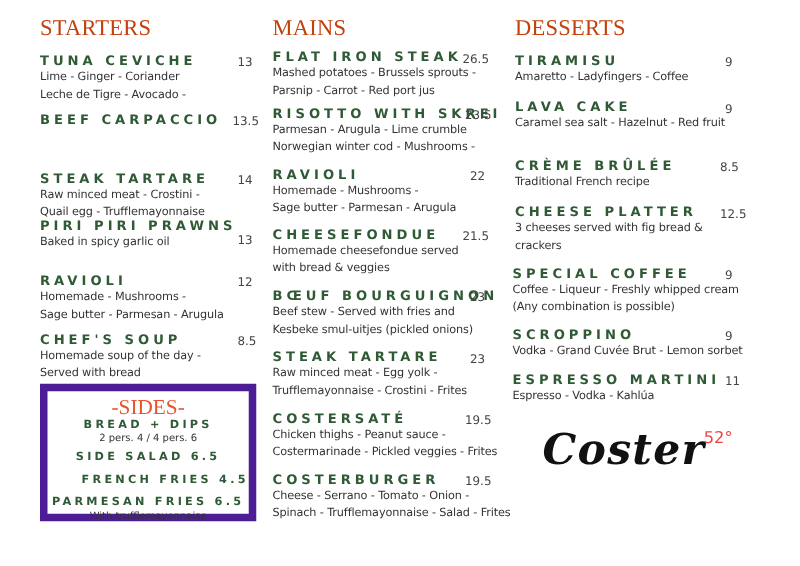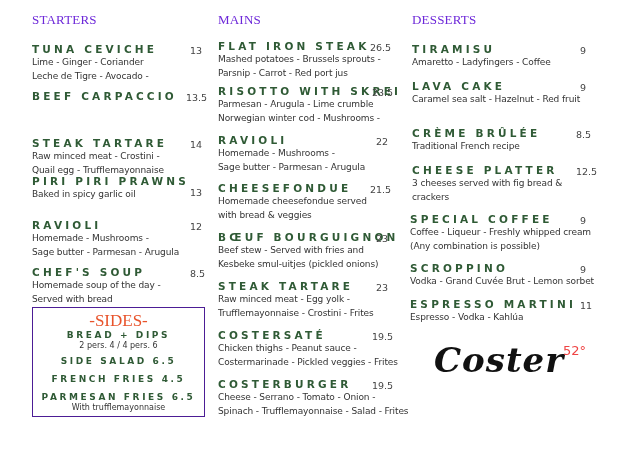--- a/index.html
+++ b/index.html
@@ -1,23 +1,23 @@
 <!DOCTYPE html>
 <html><head>
 <meta charset="utf-8">
 <style>
   html, body { margin:0; padding:0; background:#ffffff; }
   body { width:640px; height:453px; position:relative; overflow:hidden; font-family:"DejaVu Sans", sans-serif; color:#3a3a3a; }
-  .sec-title { position:absolute; font-family:"Liberation Serif", serif; color:#6d28d9; font-size:13px; letter-spacing:0.2px; }
+  .sec-title { position:absolute; font-family:"Liberation Serif", serif; color:#c2410c; font-size:18px; letter-spacing:0.2px; }
   .item { position:absolute; }
   .name { font-family:"DejaVu Sans", sans-serif; font-weight:bold; color:#2f5a35; font-size:10.5px; letter-spacing:3.2px; white-space:nowrap; line-height:13px; }
   .desc { font-size:9px; color:#333; line-height:13px; white-space:nowrap; letter-spacing:-0.1px; }
   .desc .ln { display:block; height:14px; }
   .price { position:absolute; font-size:9.5px; color:#444; }
-  .sides-box { position:absolute; left:32px; top:307px; width:173px; height:110px; border:1px solid #4c1d95; box-sizing:border-box; text-align:center; }
+  .sides-box { position:absolute; left:32px; top:307px; width:173px; height:110px; border:6px solid #4c1d95; box-sizing:border-box; text-align:center; }
   .sides-title { font-family:"Liberation Serif", serif; color:#e8532b; font-size:17px; line-height:18px; margin-top:4px; }
   .side-name { font-weight:bold; color:#2f5a35; font-size:9px; letter-spacing:2.6px; line-height:11px; }
   .side-sub { font-size:8px; color:#333; line-height:9px; }
   .logo { position:absolute; left:434px; top:340px; font-family:"DejaVu Serif", serif; font-weight:bold; font-size:34px; color:#111; letter-spacing:1px; font-style:italic; }
   .logo-sup { position:absolute; left:563px; top:343px; font-size:13px; color:#ef4444; }
 </style>
 </head>
 <body>
 
 <div class="sec-title" style="left:32px;top:12px;">STARTERS</div>
@@ -69,21 +69,21 @@
       <span class="ln">Served with bread</span>
     </div>
 </div>
 <div class="price" style="left:190px;top:268px;width:20px;">8.5</div>
 
 <div class="sides-box">
   <div class="sides-title">-SIDES-</div>
   <div class="side-name">BREAD + DIPS</div>
   <div class="side-sub">2 pers. 4 / 4 pers. 6</div>
   <div class="side-name" style="margin-top:6px;">SIDE SALAD 6.5</div>
-  <div class="side-name" style="margin-top:7px;">FRENCH FRIES 4.5</div>
+  <div class="side-name" style="margin-top:7px;text-align:right;">FRENCH FRIES 4.5</div>
   <div class="side-name" style="margin-top:7px;">PARMESAN FRIES 6.5</div>
   <div class="side-sub">With trufflemayonnaise</div>
 </div>
 
 <div class="sec-title" style="left:218px;top:12px;">MAINS</div>
 
 <div class="item" style="left:218px;top:40px;">
   <div class="name">FLAT IRON STEAK</div>
   <div class="desc">
       <span class="ln">Mashed potatoes - Brussels sprouts -</span>

